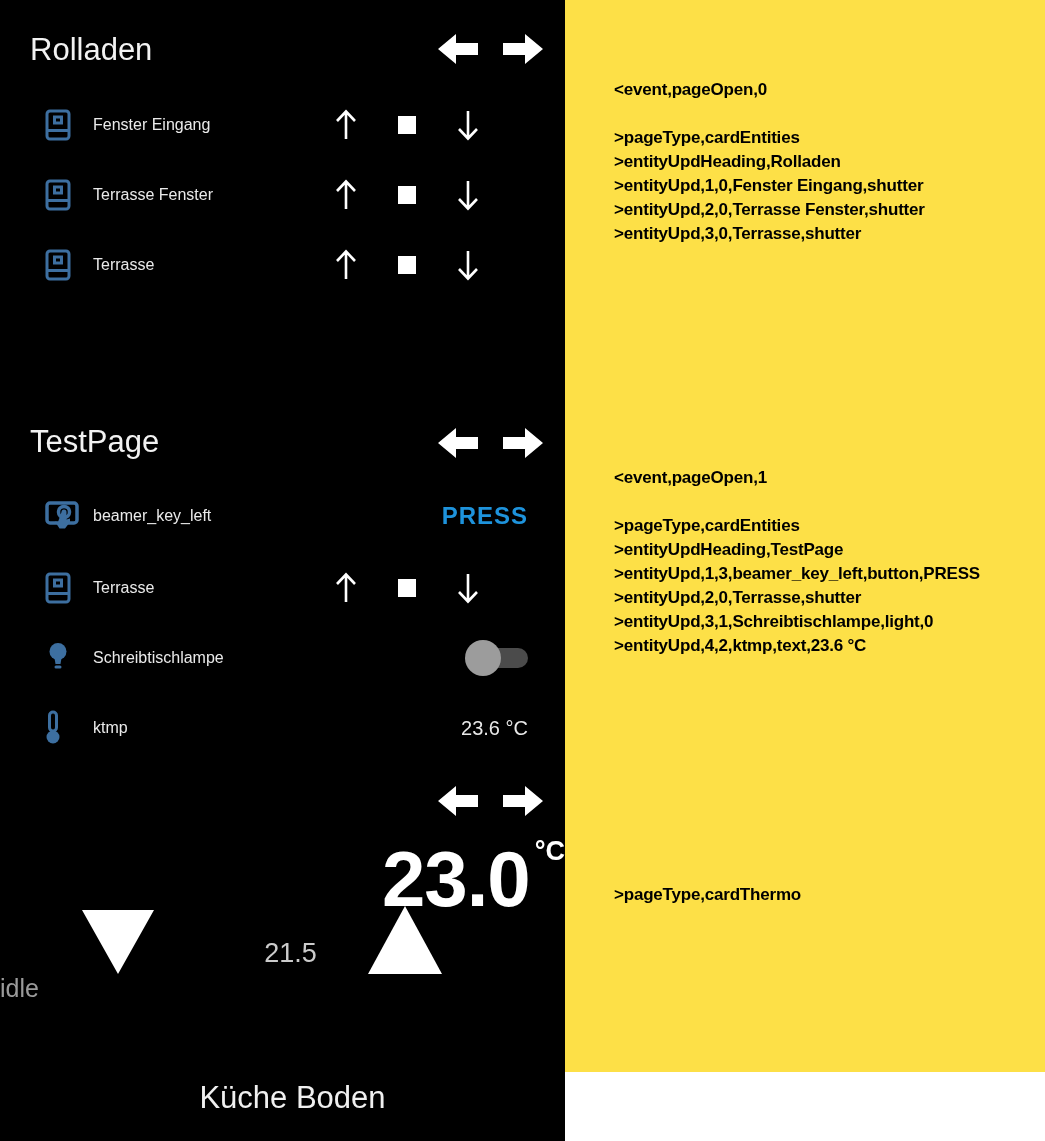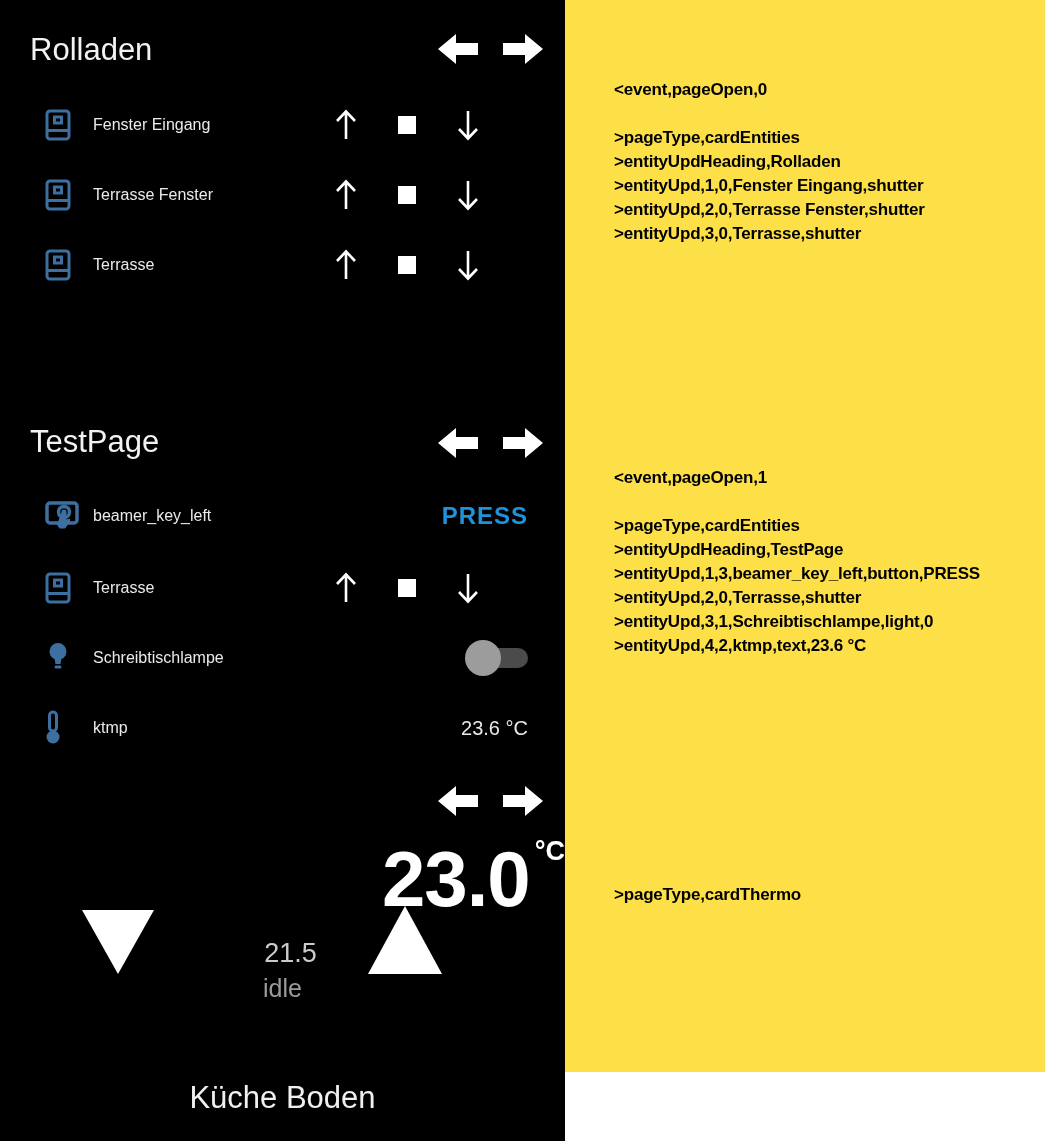--- a/index.html
+++ b/index.html
@@ -34,23 +34,23 @@
     color:#ffffff;line-height:1;}
   .temp-big{font-size:78px;font-weight:700;letter-spacing:-1px;}
   .temp-unit{font-size:27px;font-weight:700;vertical-align:top;position:relative;top:-2px;margin-left:5px;}
   .tri{position:absolute;width:0;height:0;cursor:pointer;}
   .tri-down{left:82px;top:910px;border-left:36px solid transparent;
     border-right:36px solid transparent;border-top:64px solid #ffffff;}
   .tri-up{left:368px;top:906px;border-left:37px solid transparent;
     border-right:37px solid transparent;border-bottom:68px solid #ffffff;}
   .target-temp{position:absolute;top:938px;left:0;width:565px;text-align:center;
     font-size:27px;color:#cbcbcb;margin-left:8px;}
-  .thermo-state{position:absolute;top:974px;left:0;width:565px;text-align:center;
+  .thermo-state{position:absolute;top:974px;left:0;width:565px;text-align:left;
     font-size:25px;color:#9b9b9b;}
-  .thermo-name{position:absolute;top:1080px;left:0;width:565px;text-align:center;
+  .thermo-name{position:absolute;top:1080px;left:10px;width:565px;text-align:center;
     font-size:31px;color:#f0f0f0;}
   
   .logs{position:absolute;left:565px;top:0;width:480px;height:1072px;background:#fde047;}
   .log-block{position:absolute;left:49px;font-size:17px;line-height:24px;font-weight:700;
     color:#000000;letter-spacing:-0.2px;white-space:nowrap;}
   .log-event{margin-bottom:24px;}
 </style>
 </head>
 <body>
 

